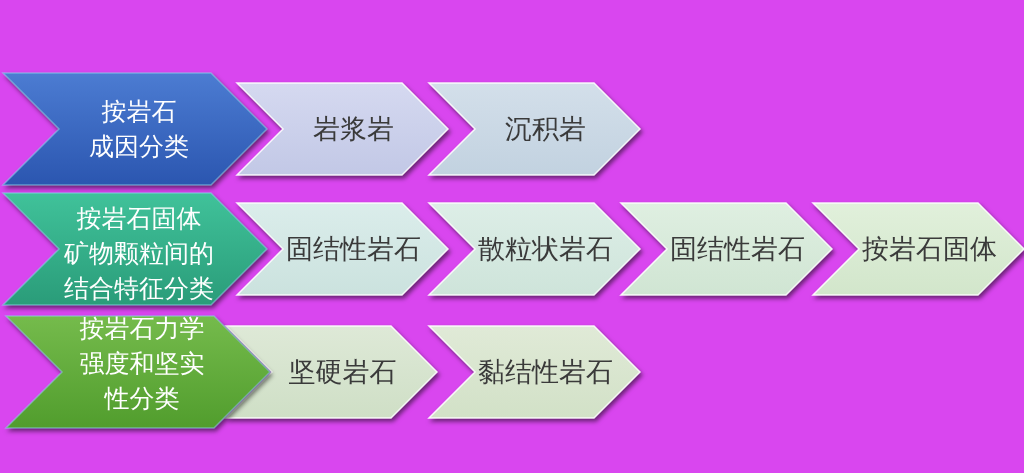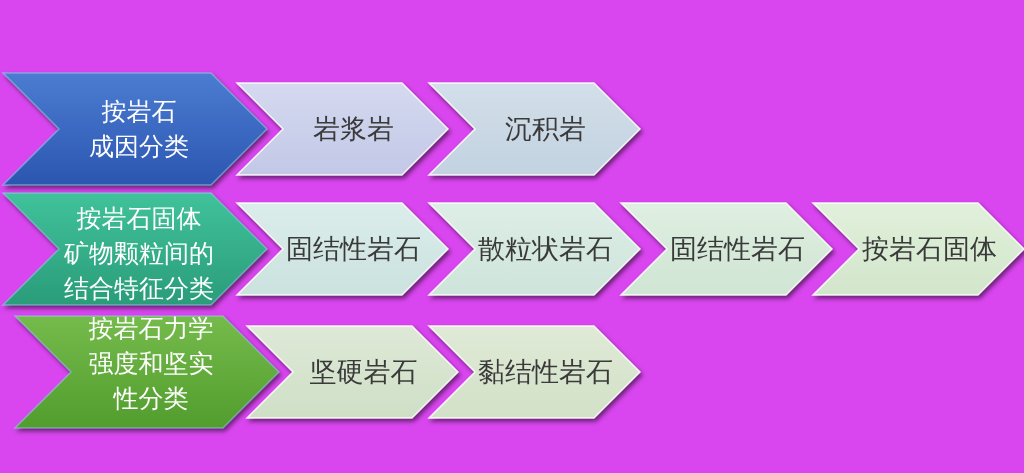--- a/index.html
+++ b/index.html
@@ -126,35 +126,35 @@
         <defs>
           <linearGradient id="grad-r1i3" x1="0" y1="0" x2="0" y2="1">
             <stop offset="0%" stop-color="#E1F0DB"></stop>
             <stop offset="100%" stop-color="#D2E6CB"></stop>
           </linearGradient>
         </defs>
         <path d="M0 0 L165 0 L211 46 L165 92 L0 92 L46 46 Z" fill="url(#grad-r1i3)" stroke="rgba(255,255,255,0.9)" stroke-width="1.5"></path>
       </svg>
       <div class="label">按岩石固体</div>
     </div>
-    <div class="arrow hdr" style="left: 15px; top: 316px; width: 264px; height: 94px; z-index: 60;">
+    <div class="arrow hdr" style="left: 6px; top: 316px; width: 264px; height: 94px; z-index: 60;">
       <svg width="264" height="112">
         <defs>
           <linearGradient id="grad-h2" x1="0" y1="0" x2="0" y2="1">
             <stop offset="0%" stop-color="#75BB4C"></stop>
             <stop offset="100%" stop-color="#519D2D"></stop>
           </linearGradient>
         </defs>
         <path d="M0 0 L208 0 L264 56 L208 112 L0 112 L56 56 Z" fill="url(#grad-h2)" stroke="rgba(140,215,235,0.55)" stroke-width="1.5"></path>
       </svg>
       <div class="label">按岩石力学
 强度和坚实
 性分类</div>
     </div>
-    <div class="arrow itm" style="left: 247px; top: 326px; width: 211px; height: 92px; z-index: 50; text-decoration: underline;">
+    <div class="arrow itm" style="left: 226px; top: 326px; width: 211px; height: 92px; z-index: 50; text-decoration: underline;">
       <svg width="211" height="92">
         <defs>
           <linearGradient id="grad-r2i0" x1="0" y1="0" x2="0" y2="1">
             <stop offset="0%" stop-color="#DEE9D7"></stop>
             <stop offset="100%" stop-color="#CFDFC6"></stop>
           </linearGradient>
         </defs>
         <path d="M0 0 L165 0 L211 46 L165 92 L0 92 L46 46 Z" fill="url(#grad-r2i0)" stroke="rgba(255,255,255,0.9)" stroke-width="1.5"></path>
       </svg>
       <div class="label">坚硬岩石</div>

